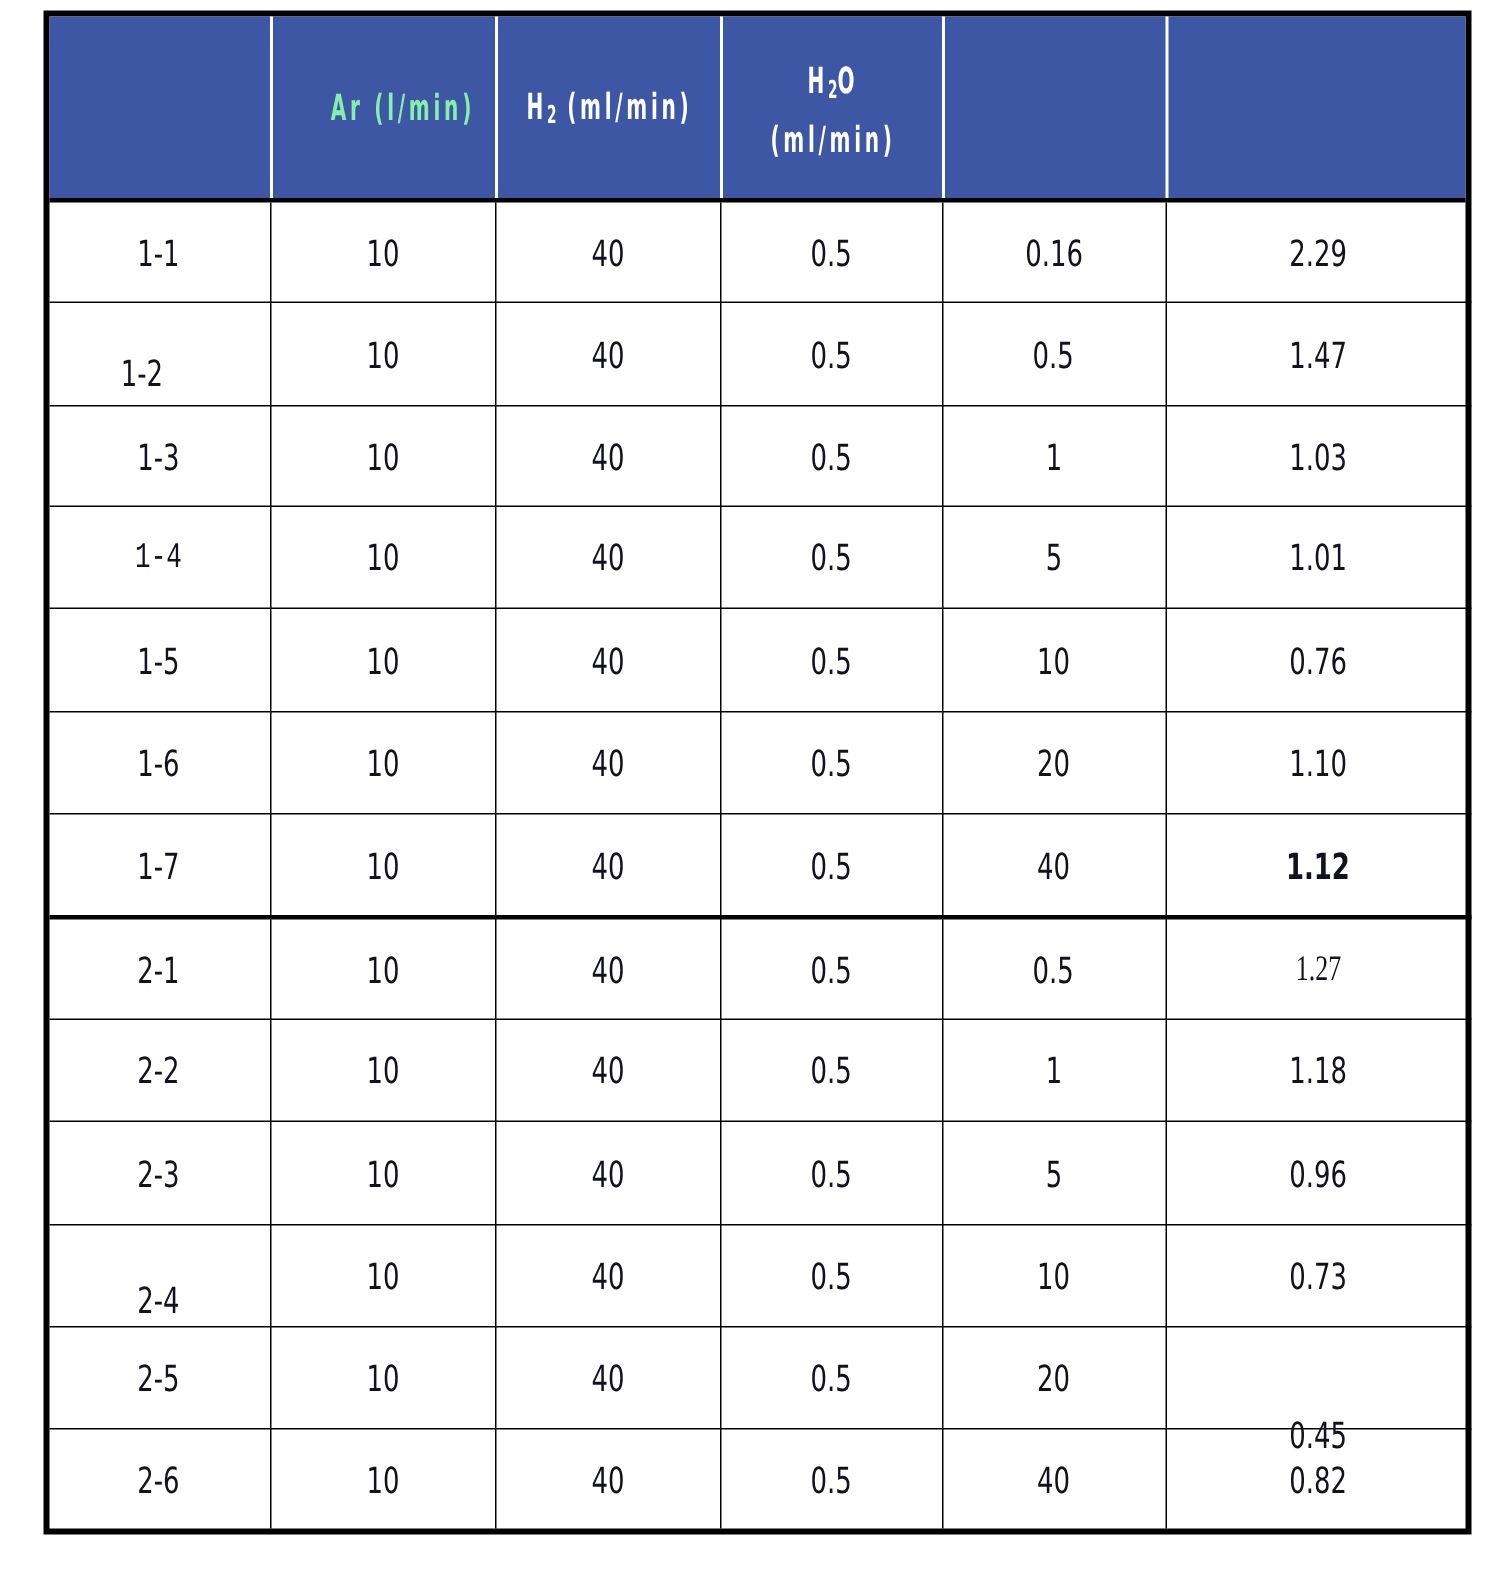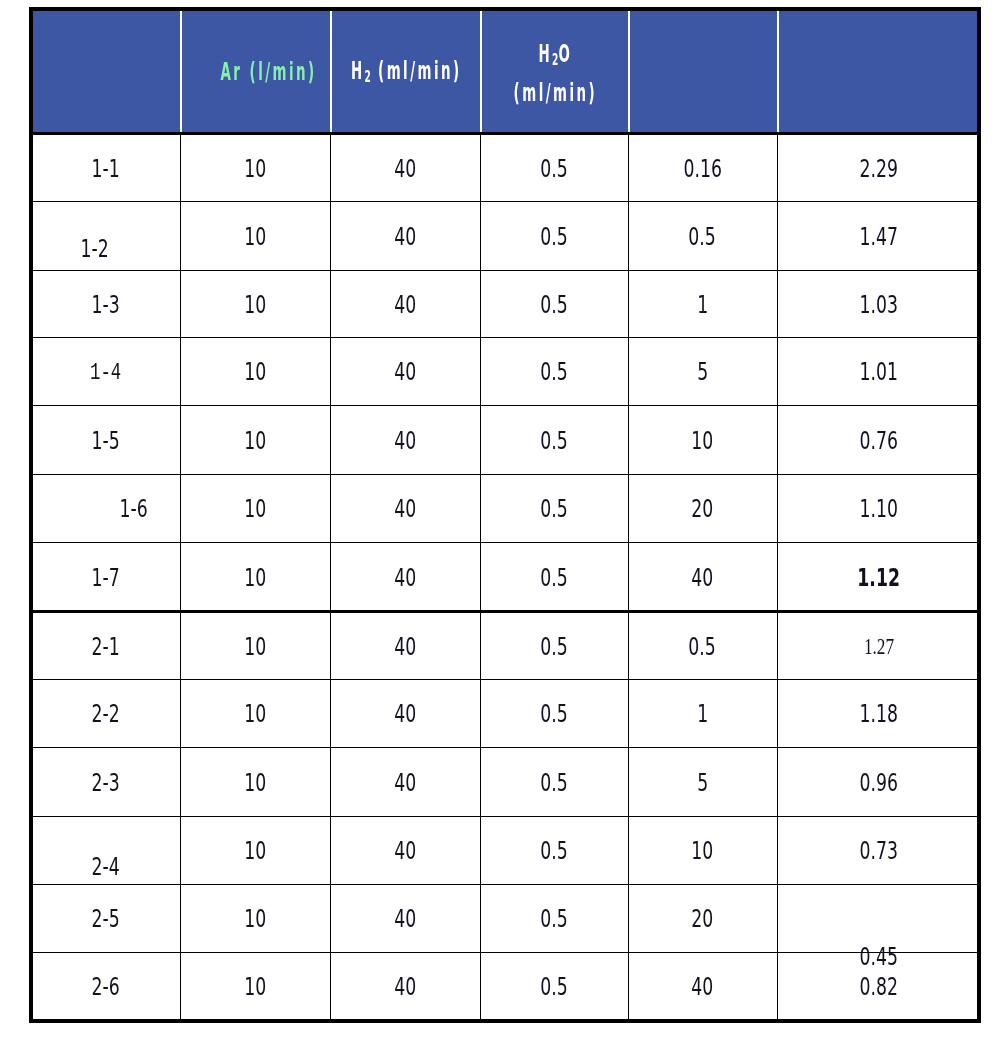--- a/index.html
+++ b/index.html
@@ -159,21 +159,21 @@
         </div>
         <div class="cell" style="left: 452px; width: 148px; top: 398px; height: 69px;">
           <span class="cellval" style="color: rgb(17, 17, 31);">0.5</span>
         </div>
         <div class="cell" style="left: 600px; width: 149px; top: 398px; height: 69px;">
           <span class="cellval" style="color: rgb(17, 17, 31);">10</span>
         </div>
         <div class="cell" style="left: 749px; width: 203px; top: 398px; height: 69px;">
           <span class="cellval" style="color: rgb(17, 17, 31);">0.76</span>
         </div>
-        <div class="cell" style="left: 4px; width: 148px; top: 467px; height: 68px; padding-left: 28px;">
+        <div class="cell" style="left: 4px; width: 148px; top: 467px; height: 68px;">
           <span class="cellval" style="color: rgb(17, 17, 31);">1-6</span>
         </div>
         <div class="cell" style="left: 152px; width: 150px; top: 467px; height: 68px;">
           <span class="cellval" style="color: rgb(17, 17, 31);">10</span>
         </div>
         <div class="cell" style="left: 302px; width: 150px; top: 467px; height: 68px;">
           <span class="cellval" style="color: rgb(17, 17, 31);">40</span>
         </div>
         <div class="cell" style="left: 452px; width: 148px; top: 467px; height: 68px;">
           <span class="cellval" style="color: rgb(17, 17, 31);">0.5</span>

